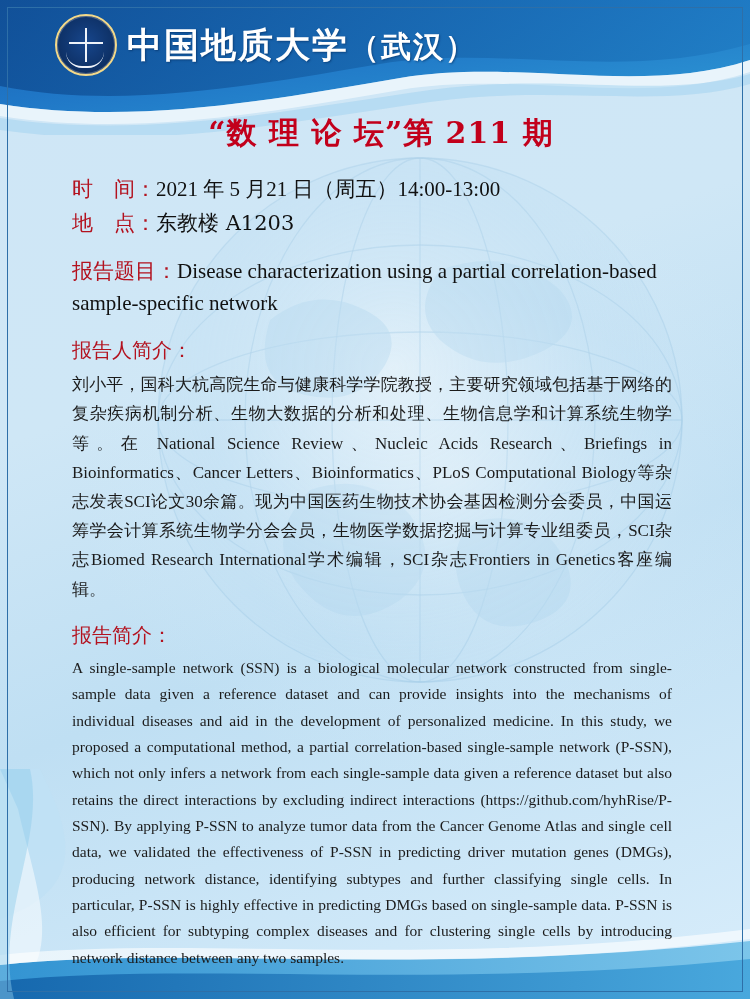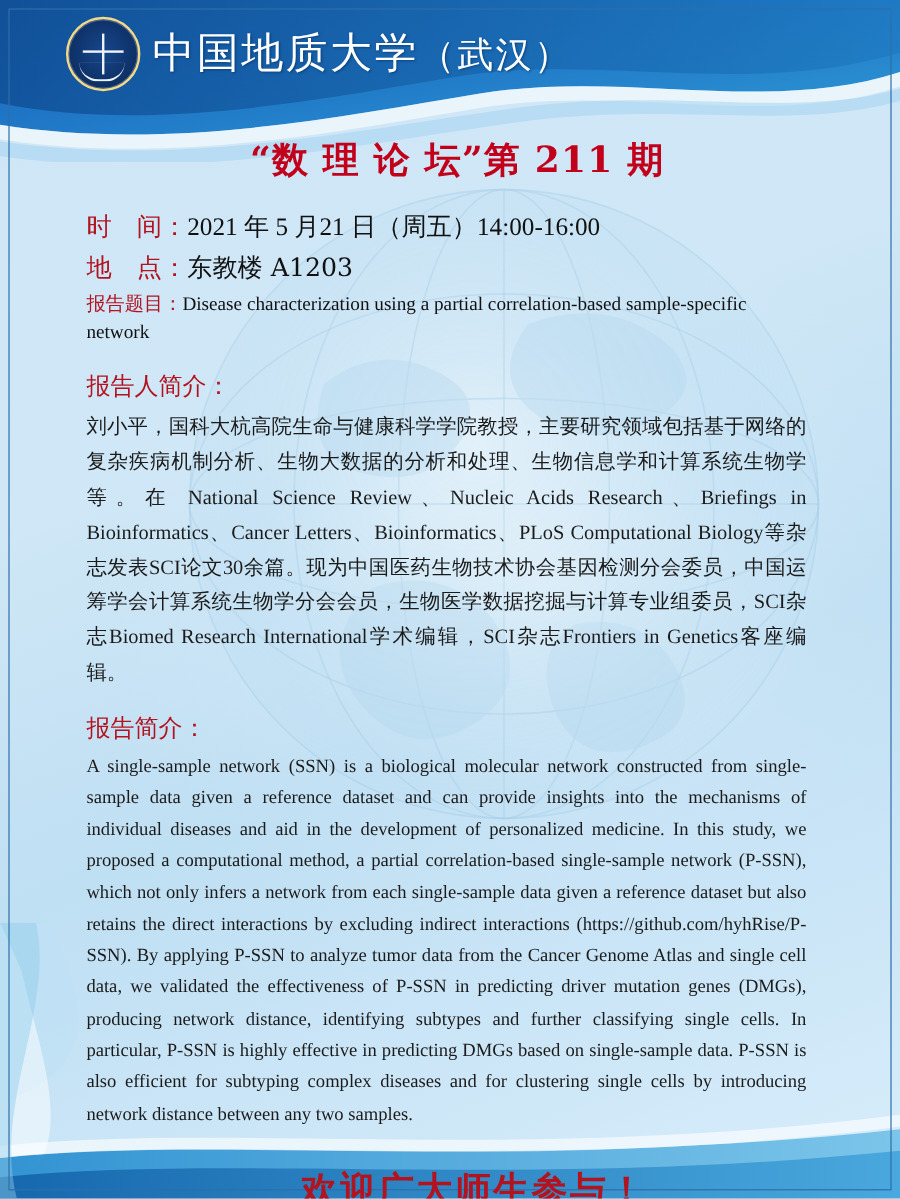--- a/index.html
+++ b/index.html
@@ -94,21 +94,21 @@
   .seal-arc {
     position: absolute;
     left: 9px; top: 36px;
     width: 38px; height: 14px;
     border-bottom: 2px solid #eef3fa;
     border-radius: 0 0 19px 19px;
   }
   .logo-text {
     font-family: "DejaVu Sans", sans-serif;
     font-size: 35px;
-    font-weight: normal;
+    font-weight: bold;
     color: #ffffff;
     letter-spacing: 2px;
     text-shadow: 1px 1px 2px rgba(0,40,90,.55);
     white-space: nowrap;
     line-height: 1;
   }
   .logo-text .paren {
     font-size: 30px;
   }
 
@@ -142,24 +142,24 @@
     color: #111;
     font-family: "DejaVu Serif", serif;
     margin-top: 40px;
   }
   .info .val-en {
     color: #111;
     font-family: "Liberation Serif", serif;
   }
   .row { white-space: nowrap; }
   .topic {
-    margin: 2px 0 0 72px;
+    margin: 16px 0 0 72px;
     width: 600px;
     color: #b3121f;
-    font-size: 16px;
+    font-size: 21px;
     line-height: 1.5;
   }
   .topic .topic-text {
     color: #111;
     font-family: "Liberation Serif", serif;
     text-align: justify;
   }
   .sec-head {
     margin: 18px 0 6px 72px;
     color: #b3121f;
@@ -272,21 +272,21 @@
       <path d="M14,230 C-6,150 46,70 30,0 L0,0 L0,230 Z" fill="#8ecbec" opacity="0.45"></path>
     </svg>
   </div>
 
   <div class="content">
 
     <div class="title">“数 理 论 坛”第 211 期</div>
 
     <div class="info">
       <div class="row">
-        <span class="lbl">时　间：</span><span class="val-en">2021 年 5 月21 日（周五）14:00-16:00</span>
+        <span class="lbl">时　间：</span><span class="val-en">2021 年 5 月21 日（周五）14:00-13:00</span>
       </div>
       <div class="row">
         <span class="lbl">地　点：</span><span class="val-cn">东教楼 A1203</span>
       </div>
     </div>
 
     <div class="topic">
       <span class="lbl">报告题目：</span><span class="topic-text">Disease characterization using a partial correlation-based sample-specific network</span>
     </div>
 

